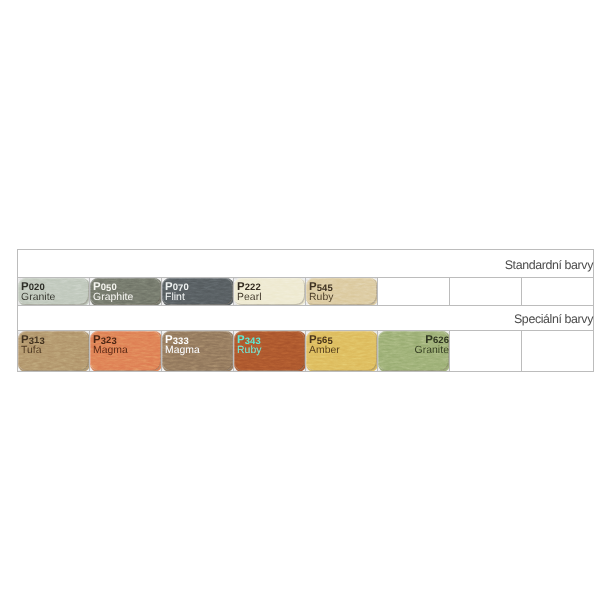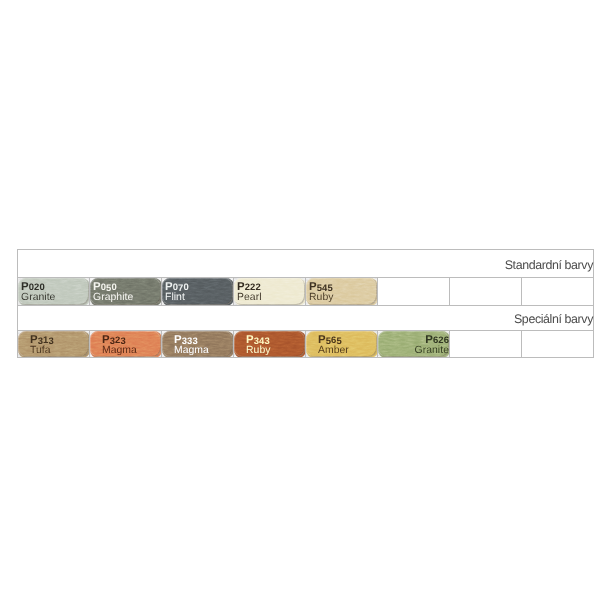--- a/index.html
+++ b/index.html
@@ -12,21 +12,21 @@
   .tbl{border-collapse:collapse;width:577px;table-layout:fixed;}
   .tbl td{border:1px solid #bcbcbc;padding:0;vertical-align:top;}
   .hdr-row td{height:27px;text-align:right;}
   tr.hdr-row-2 td{height:24px;}
   .hdr{padding-left:3px !important;font-size:12.4px;color:#4c4c4c;
        letter-spacing:-0.38px;line-height:27px;position:relative;top:2px;}
   .hdr-row-2 .hdr{line-height:23px;top:2px;}
   .sw-row td{height:27px;}
   tr.sw-row-2 td{height:26px;}
   .cellpad{padding:3px 0 0 3px;height:24px;box-sizing:border-box;overflow:hidden;}
-  .sw-row-2 .cellpad{padding-top:3px;height:24px;padding-left:12px;}
+  .sw-row-2 .cellpad{padding-top:3px;height:40px;padding-left:3px;}
   .code{font-weight:bold;font-size:11.4px;line-height:11px;letter-spacing:0.1px;position:relative;top:1px;}
   
   .code .d{display:inline-block;font-size:0.83em;}
   .code .d.lo{transform:translateY(0.10em);}
   .code .d.hi{transform:translateY(-0.02em);}
   .code .d.mid{transform:translateY(0em);}
   .name{font-size:10.4px;line-height:11px;letter-spacing:0.05px;margin-top:0px;}
   .sw-row-2 .name{margin-top:0px;}
   .tex{position:absolute;left:0;top:0;width:100%;height:100%;pointer-events:none;opacity:0.55;
        mix-blend-mode:overlay;}
@@ -189,21 +189,21 @@
                   <feFuncB type="linear" slope="0.72" intercept="0.14"></feFuncB>
                 </feComponentTransfer>
               </filter>
               <rect width="100%" height="100%" filter="url(#n1_2)"></rect>
             </svg>
             <div class="cellpad">
               <div class="code">P<span class="d lo">3</span><span class="d lo">3</span><span class="d lo">3</span></div>
               <div class="name">Magma</div>
             </div>
           </td>
-          <td class="swcell" style="background: rgb(165, 81, 42); color: #fef9c3;">
+          <td class="swcell" style="background: rgb(165, 81, 42); color: #5eead4;">
             <svg class="tex" preserveAspectRatio="none">
               <filter id="n1_3">
                 <feTurbulence type="fractalNoise" baseFrequency="0.14 0.55" numOctaves="6" seed="16"></feTurbulence>
                 <feColorMatrix type="saturate" values="0"></feColorMatrix>
                 <feComponentTransfer>
                   <feFuncR type="linear" slope="0.72" intercept="0.14"></feFuncR>
                   <feFuncG type="linear" slope="0.72" intercept="0.14"></feFuncG>
                   <feFuncB type="linear" slope="0.72" intercept="0.14"></feFuncB>
                 </feComponentTransfer>
               </filter>

